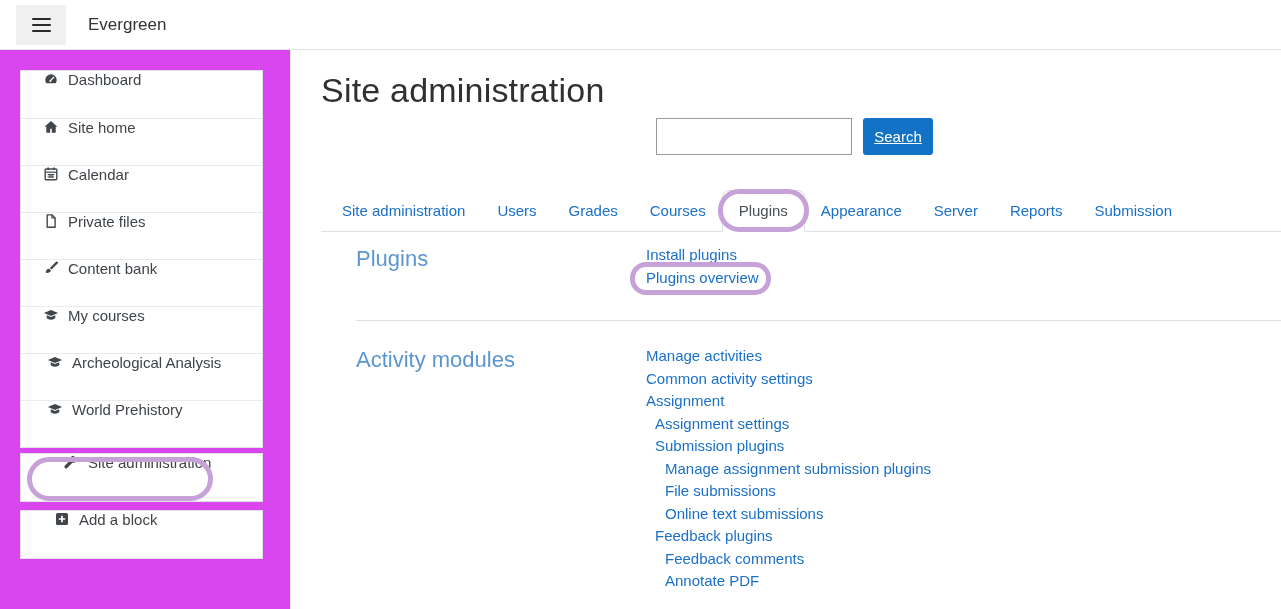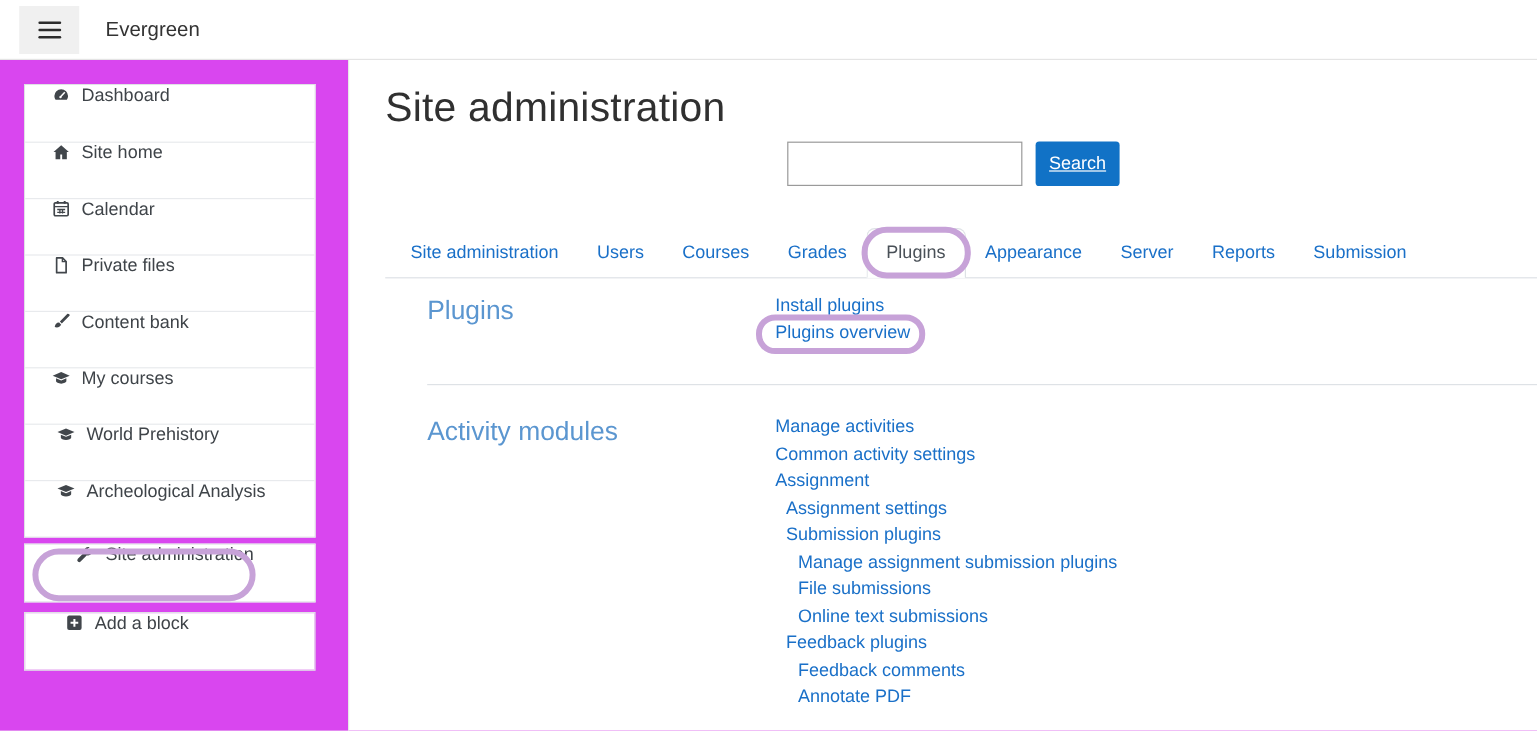--- a/index.html
+++ b/index.html
@@ -170,29 +170,29 @@
           </svg>
         </span>
     <span class="nav-label">My courses</span>
   </div>
       <div class="nav-item indent">
     <span class="nav-icon">
           <svg viewBox="0 0 16 16">
             <use href="#graduation-cap-icon"></use>
           </svg>
         </span>
+    <span class="nav-label">Archeological Analysis</span>
+  </div>
+      <div class="nav-item indent">
+    <span class="nav-icon">
+          <svg viewBox="0 0 16 16">
+            <use href="#graduation-cap-icon"></use>
+          </svg>
+        </span>
     <span class="nav-label">World Prehistory</span>
-  </div>
-      <div class="nav-item indent">
-    <span class="nav-icon">
-          <svg viewBox="0 0 16 16">
-            <use href="#graduation-cap-icon"></use>
-          </svg>
-        </span>
-    <span class="nav-label">Archeological Analysis</span>
   </div>
     </div>
   <div class="card" id="card-admin">
       <div class="nav-item">
     <span class="nav-icon">
           <svg viewBox="0 0 16 16">
             <use href="#wrench-icon"></use>
           </svg>
         </span>
     <span class="nav-label">Site administration</span>
@@ -210,22 +210,22 @@
   </div>
     </div>
 
   <div class="main">
     <h1 class="page-title">Site administration</h1>
     <input class="search-input" type="text" value="" style="">
     <button class="search-btn">Search</button>
     <div class="tabbar" id="tabbar">
         <div class="tab">Site administration</div>
         <div class="tab">Users</div>
+        <div class="tab">Grades</div>
         <div class="tab">Courses</div>
-        <div class="tab">Grades</div>
         <div class="tab active">Plugins<span class="ring ring-tab"></span></div>
         <div class="tab">Appearance</div>
         <div class="tab">Server</div>
         <div class="tab">Reports</div>
         <div class="tab">Submission</div>
       </div>
     <div class="sections" id="sections">
         <div class="section">
     <div class="sec-heading">Plugins</div>
     <div class="sec-links">

